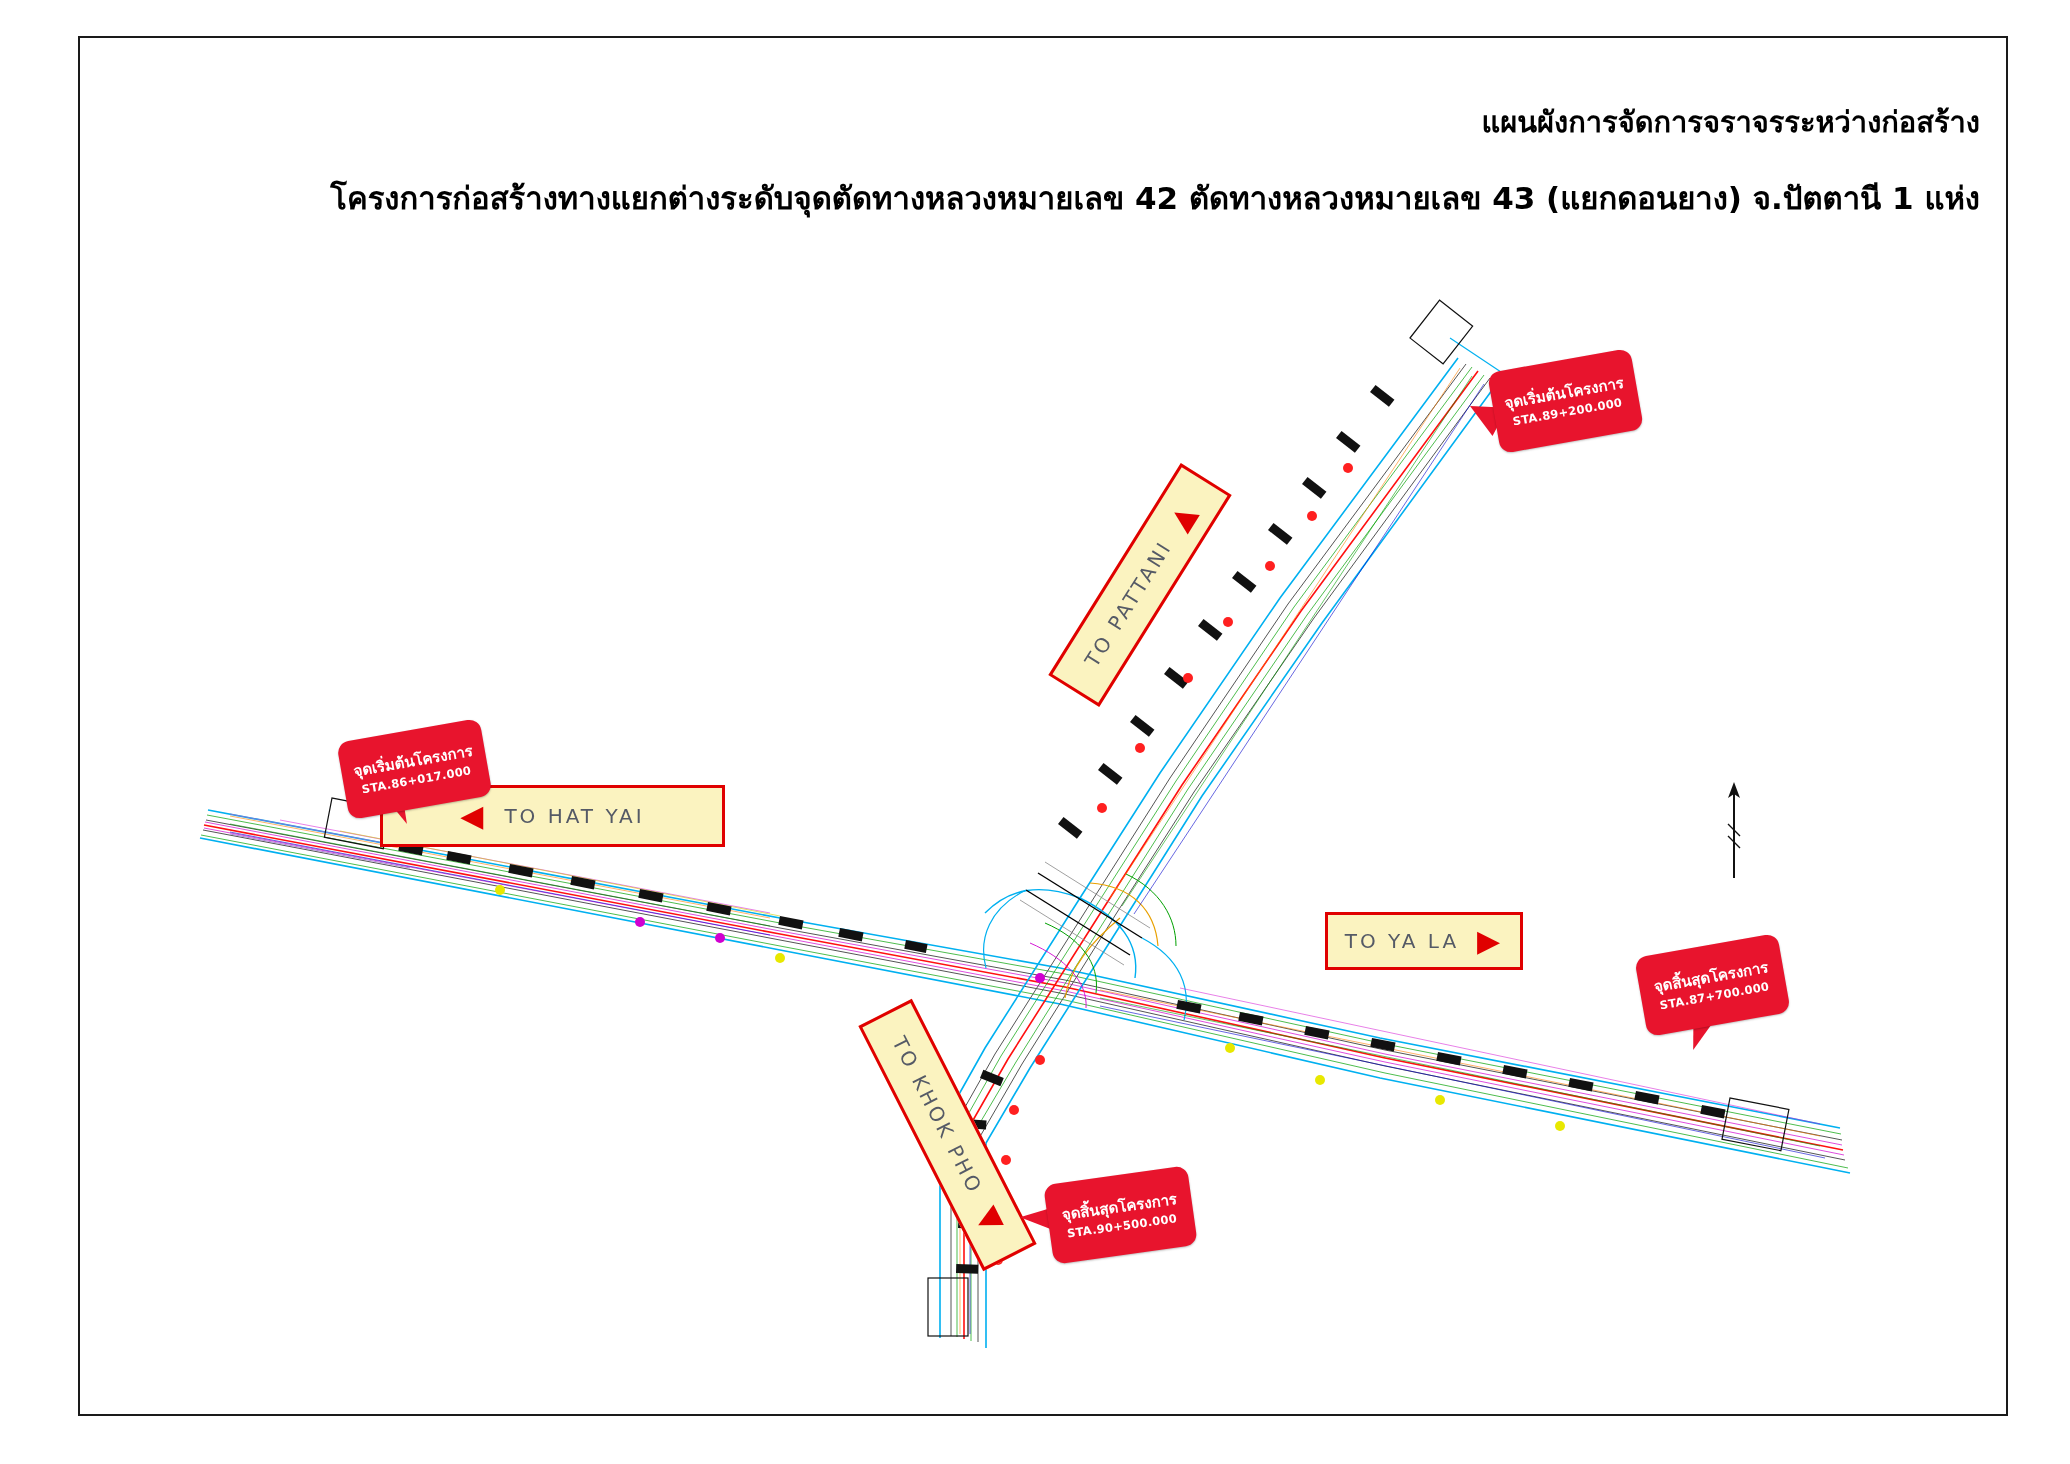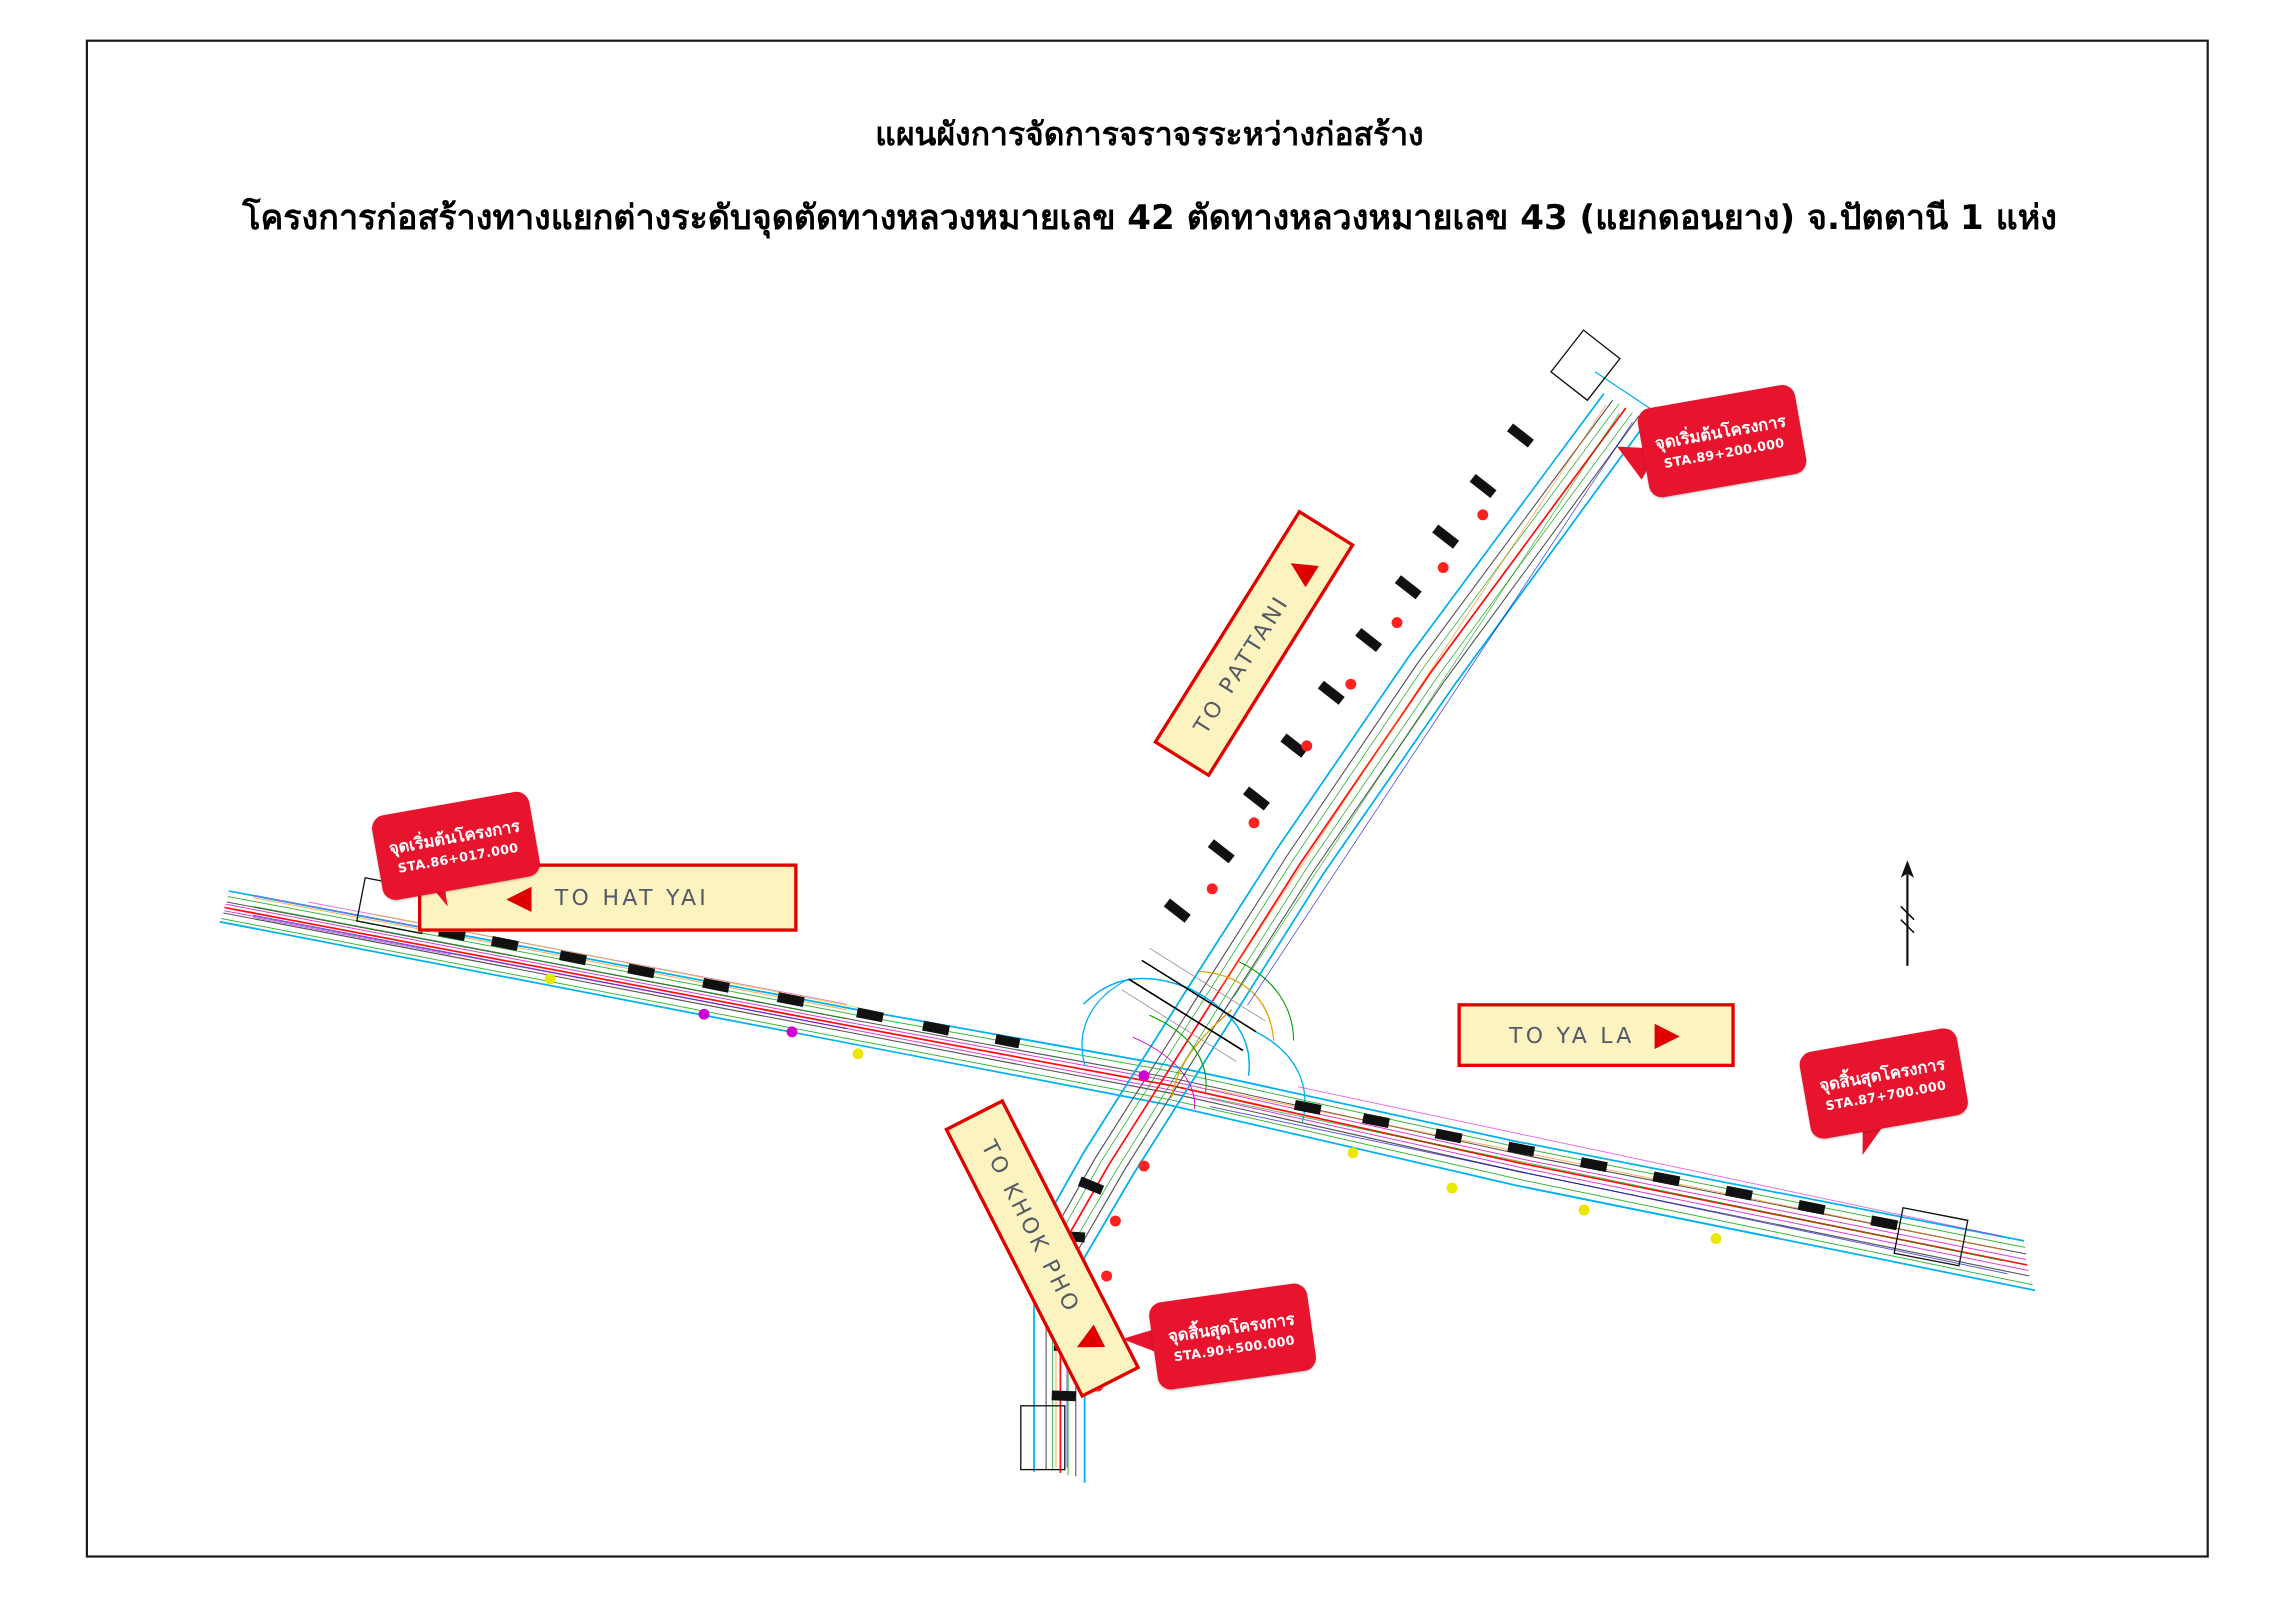--- a/index.html
+++ b/index.html
@@ -29,21 +29,21 @@
     border: 2px solid #1a1a1a;
     box-sizing: border-box;
     background: #ffffff;
   }
   
   .title-block {
     position: absolute;
     left: 110px;
     top: 105px;
     width: 1870px;
-    text-align: center;
+    text-align: right;
   }
   .title-main {
     font-family: "DejaVu Sans", sans-serif;
     font-size: 29px;
     font-weight: bold;
     color: #000000;
     letter-spacing: 0px;
     line-height: 1.2;
   }
   .title-sub1 {
@@ -100,21 +100,21 @@
     width: 345px;
     height: 62px;
     gap: 14px;
   }
   #sign-hat-yai .arrow { font-size: 30px; margin-right: 4px; }
 
   
   #sign-ya-la {
     left: 1325px;
     top: 912px;
-    width: 252px;
+    width: 198px;
     height: 58px;
     gap: 14px;
   }
   #sign-ya-la .arrow { font-size: 30px; margin-left: 4px; }
 
   
   #sign-pattani {
     left: 1015px;
     top: 555px;
     width: 250px;

